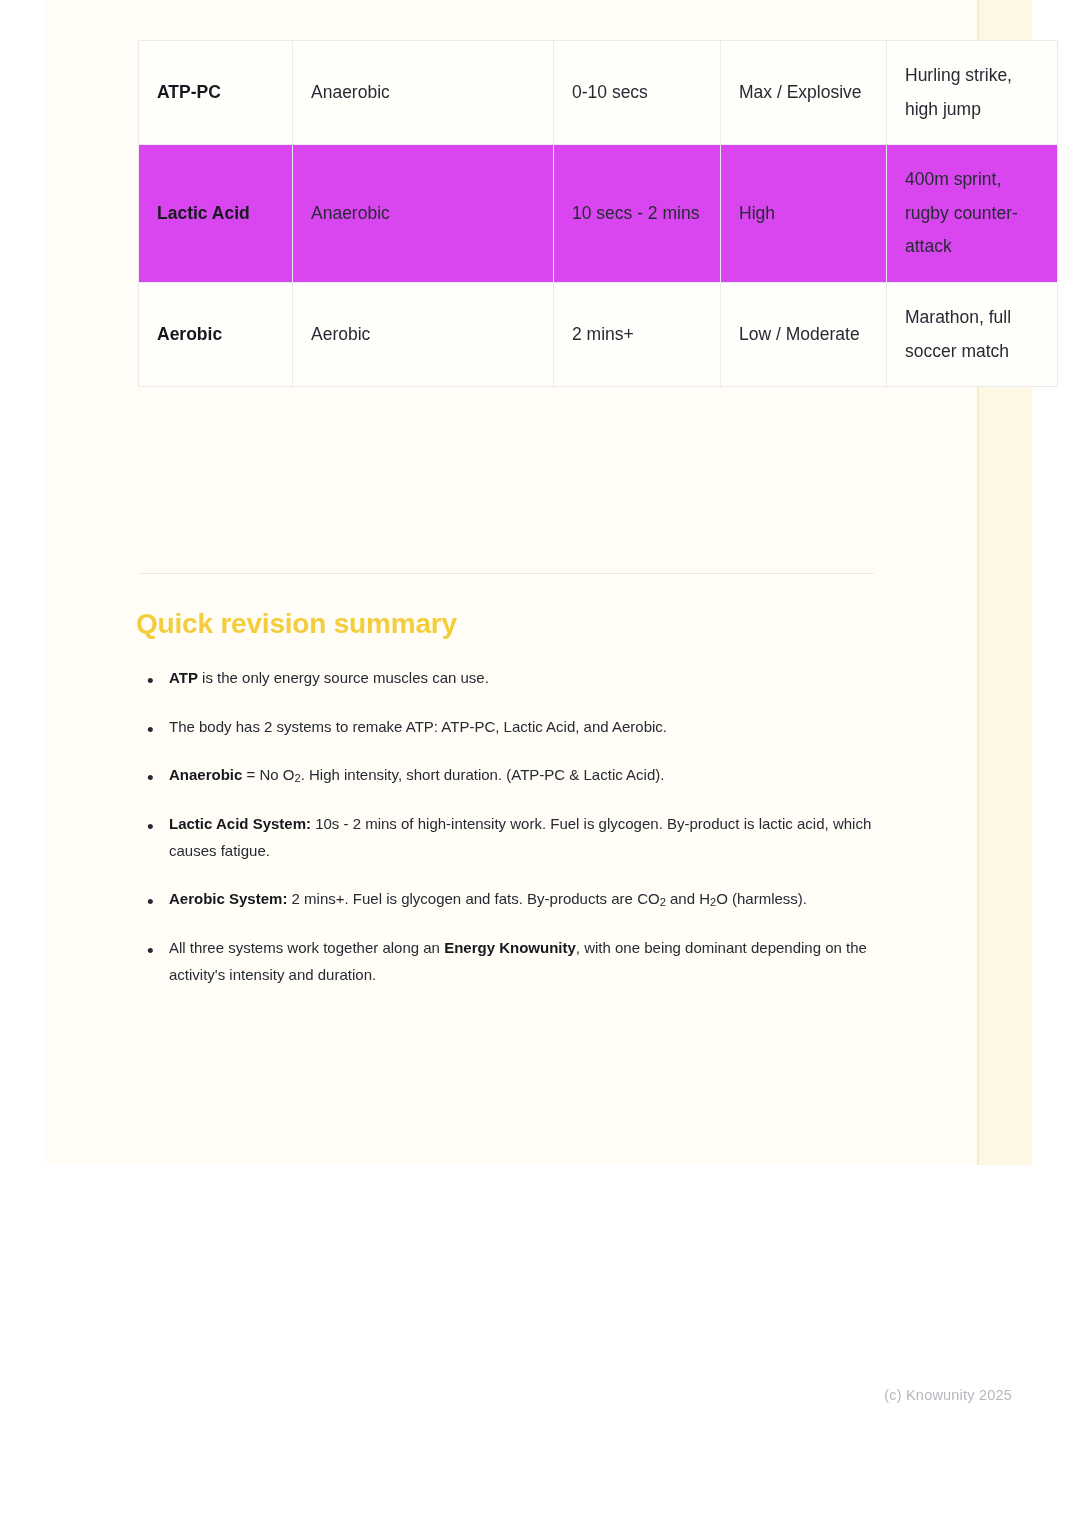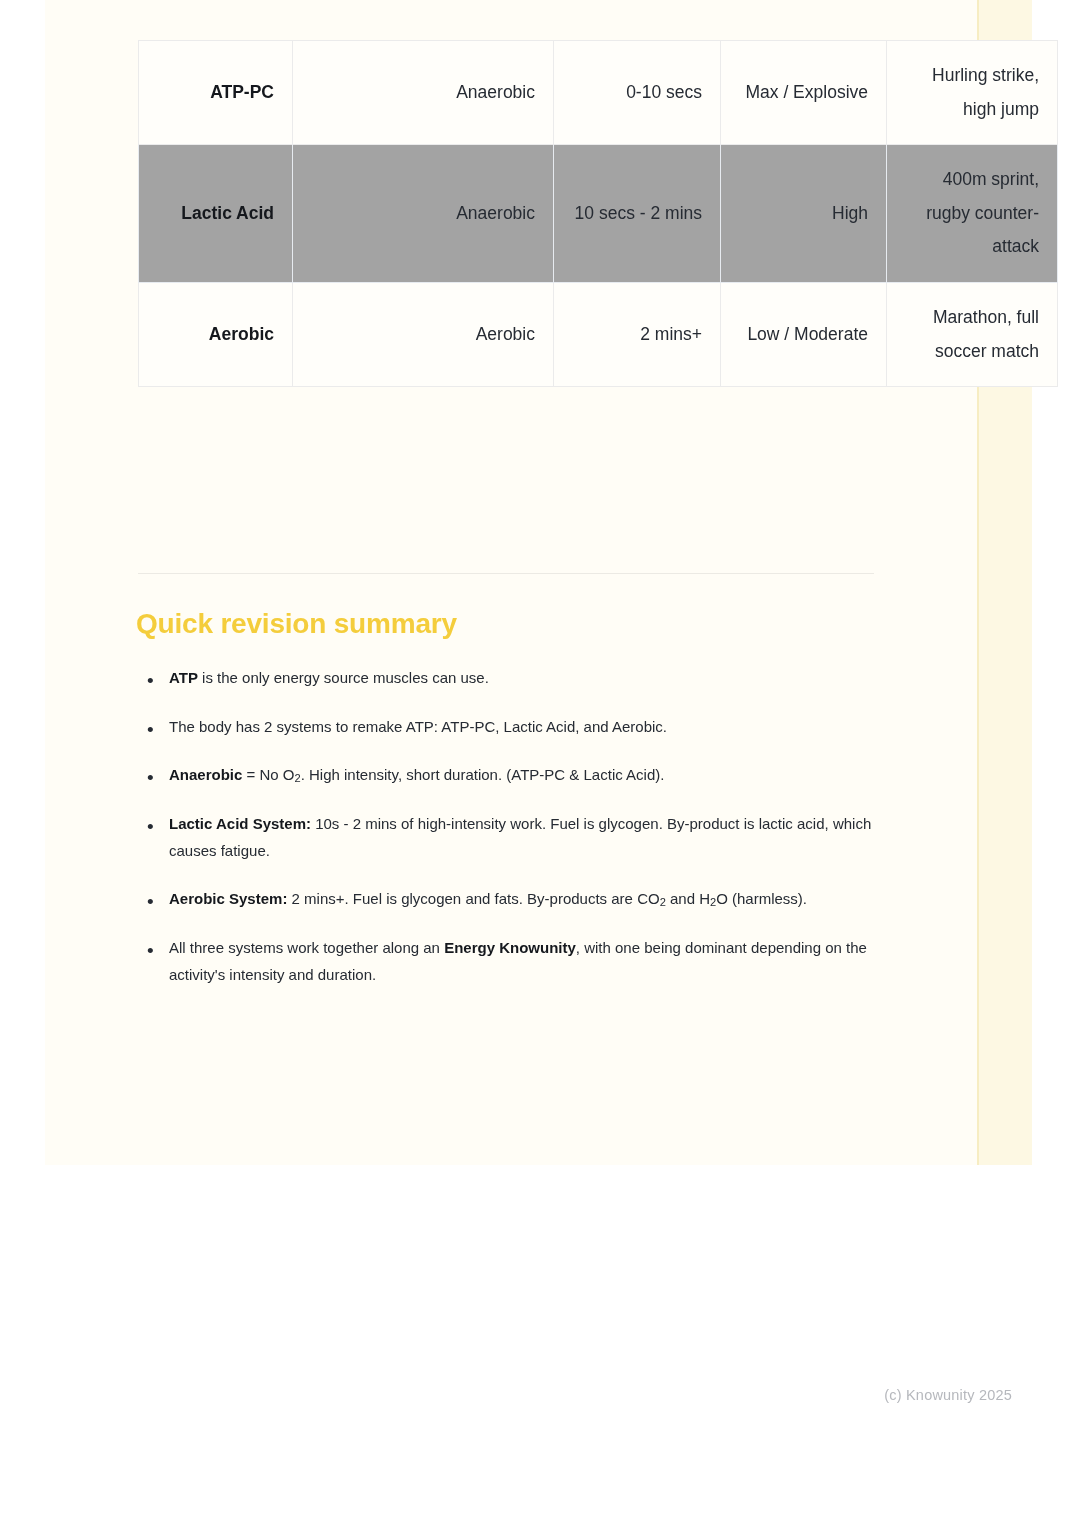--- a/index.html
+++ b/index.html
@@ -43,33 +43,32 @@
   }
 
   
   .energy-table {
     position: absolute;
     left: 93px;
     top: 40px;
     width: 736px;
     border-collapse: collapse;
     table-layout: fixed;
-    text-align: right;
   }
   .energy-table td {
     border: 1px solid #ebebeb;
     padding: 18px 18px;
     vertical-align: middle;
     font-size: 17.5px;
     line-height: 1.92;
     color: #262b33;
     font-weight: 400;
   }
   .energy-table tr.row-alt td {
-    background: #a3a3a3;
+    background: #d946ef;
     border-color: #e7ebf0;
   }
   .energy-table tr.row-plain td {
     background: #fffefa;
   }
   .energy-table td.c-system {
     width: 117px;
     font-weight: 700;
     color: #15181d;
   }

